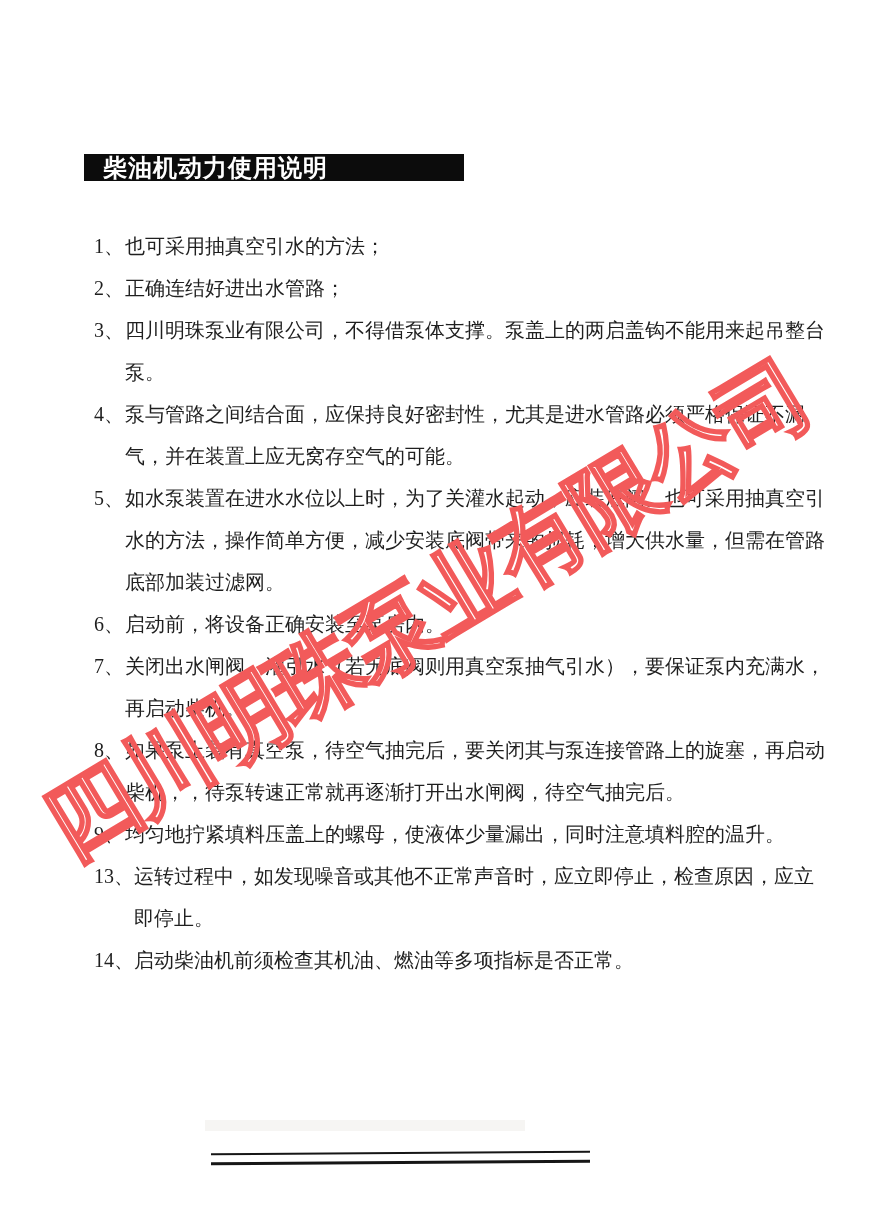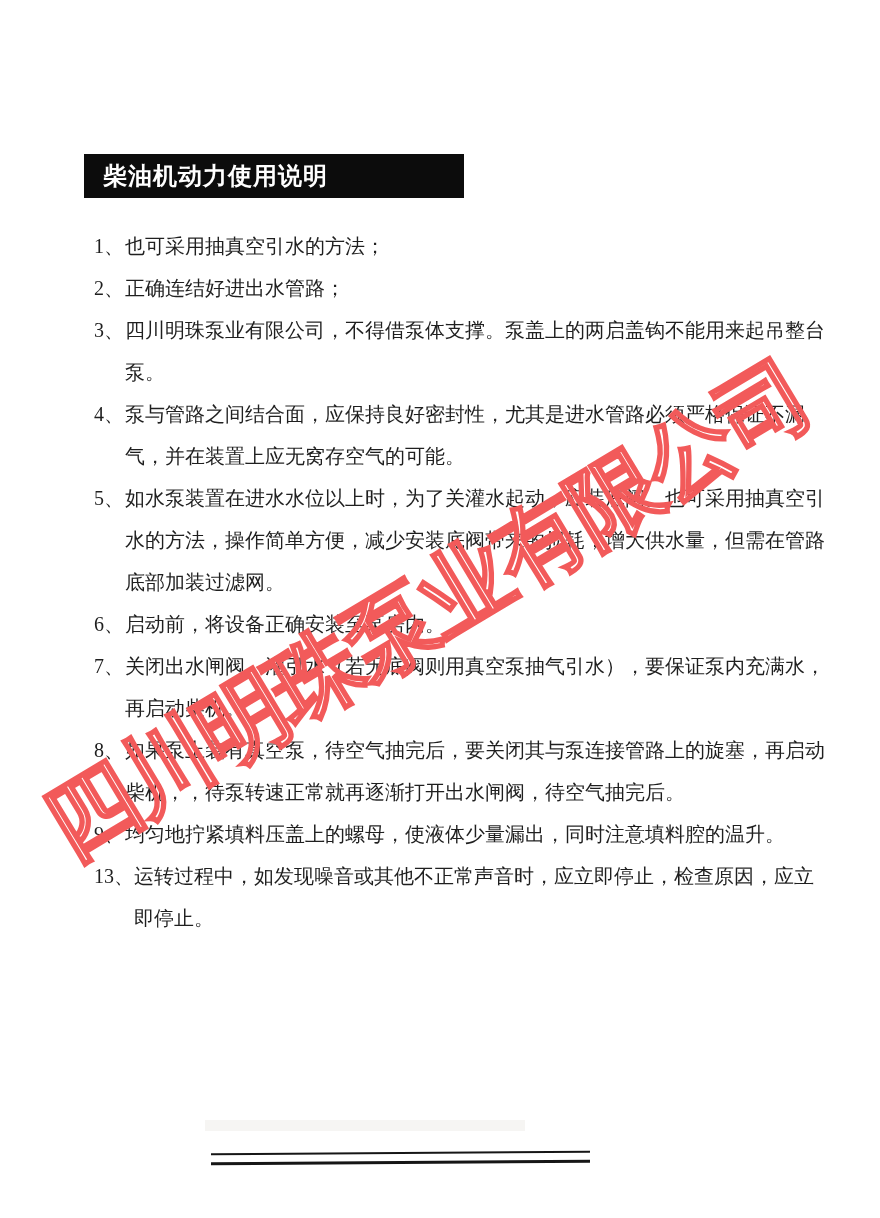--- a/index.html
+++ b/index.html
@@ -18,21 +18,21 @@
     position: absolute;
     inset: 0;
     background: #ffffff;
   }
   
   .title-bar {
     position: absolute;
     left: 84px;
     top: 154px;
     width: 380px;
-    height: 44px;
+    height: 27px;
     background: #0c0c0c;
     display: flex;
     align-items: center;
   }
   .title-bar .title-text {
     color: #ffffff;
     font-family: "Liberation Sans", "DejaVu Sans", sans-serif;
     font-weight: bold;
     font-size: 24px;
     padding-left: 19px;
@@ -147,20 +147,24 @@
         <span class="txt">如果泵上装有真空泵，待空气抽完后，要关闭其与泵连接管路上的旋塞，再启动柴机，，待泵转速正常就再逐渐打开出水闸阀，待空气抽完后。</span>
       </div>
       <div class="item">
         <span class="num">9、</span>
         <span class="txt">均匀地拧紧填料压盖上的螺母，使液体少量漏出，同时注意填料腔的温升。</span>
       </div>
       <div class="item">
         <span class="num">13、</span>
         <span class="txt">运转过程中，如发现噪音或其他不正常声音时，应立即停止，检查原因，应立即停止。</span>
       </div>
+      <div class="item">
+        <span class="num">14、</span>
+        <span class="txt">启动柴油机前须检查其机油、燃油等多项指标是否正常。</span>
+      </div>
     </div>
 
   <div class="watermark" style="-webkit-text-stroke: 2.5px rgb(242, 90, 90);">四川明珠泵业有限公司</div>
 
   <div class="footer-shade"></div>
   <div class="rule rule-1" style="background: rgb(22, 22, 22);"></div>
   <div class="rule rule-2" style="background: rgb(22, 22, 22);"></div>
 
 </div>
 

